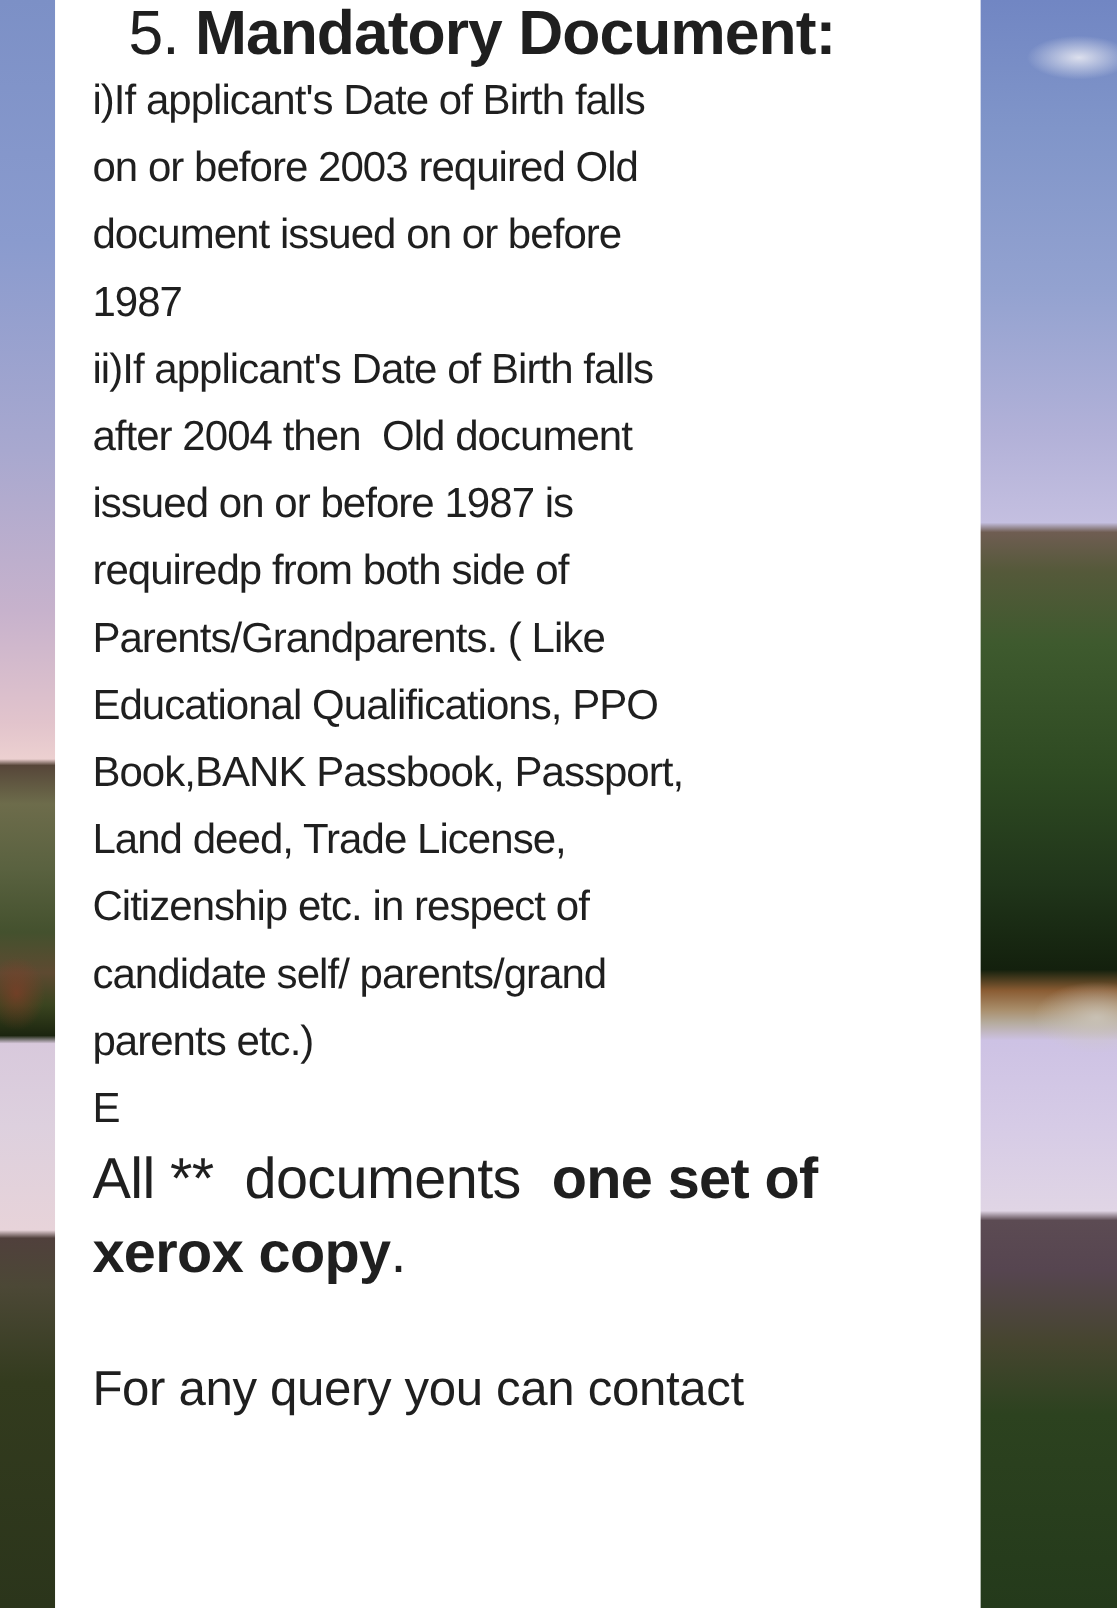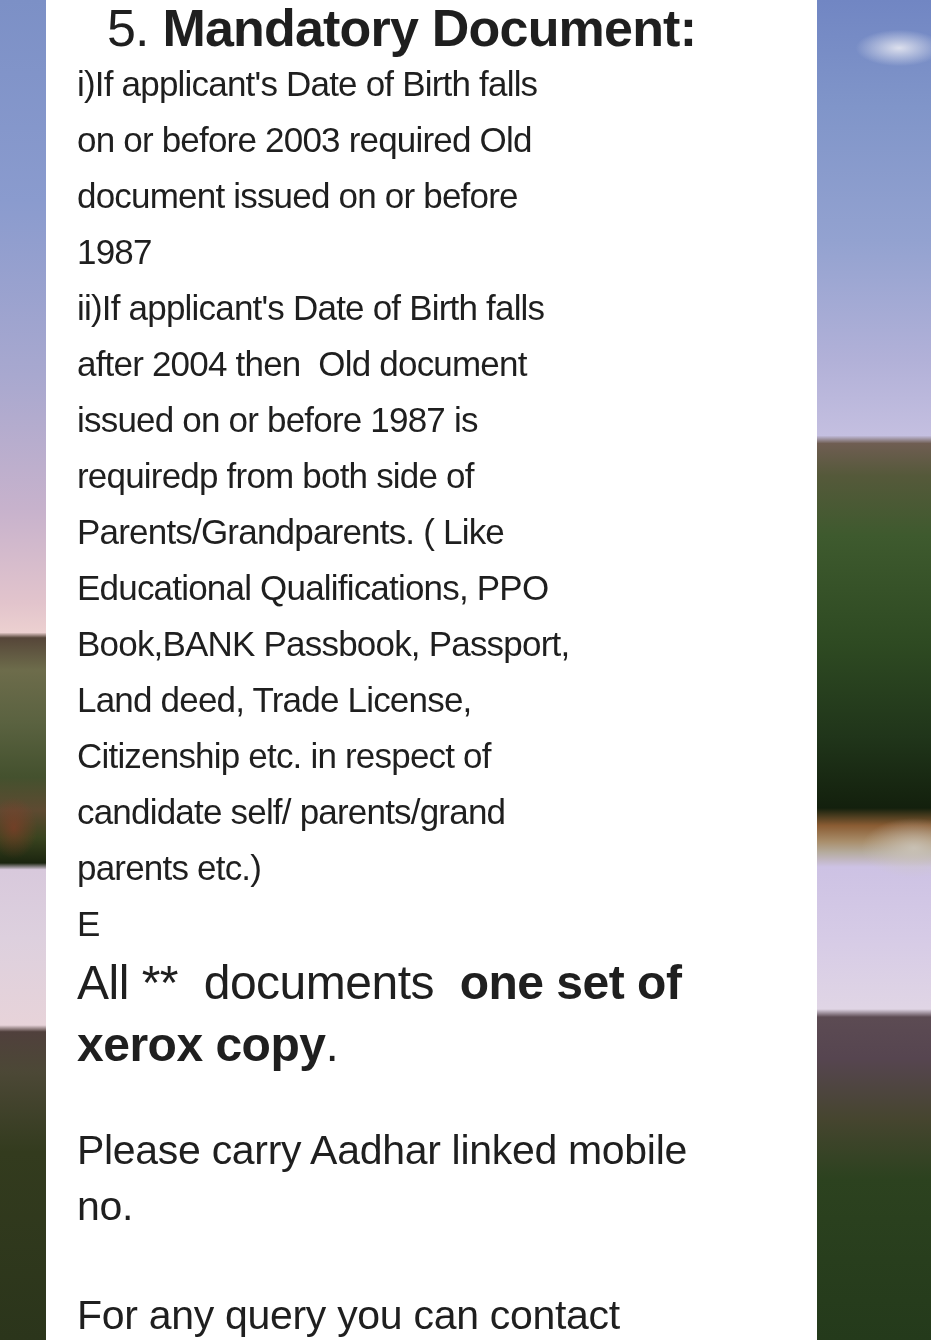--- a/index.html
+++ b/index.html
@@ -143,18 +143,16 @@
 Book,BANK Passbook, Passport,
 Land deed, Trade License,
 Citizenship etc. in respect of
 candidate self/ parents/grand
 parents etc.)
 E</div>
 
     <div class="copies-note"><span>All **  documents  </span><span class="b">one set of
 xerox copy</span><span>.</span></div>
 
-    <div class="aadhar-note">Please carry Aadhar linked mobile
-no.</div>
 
     <div class="query-note">For any query you can contact</div>
   </div>
 </div>
 
 </body></html>

